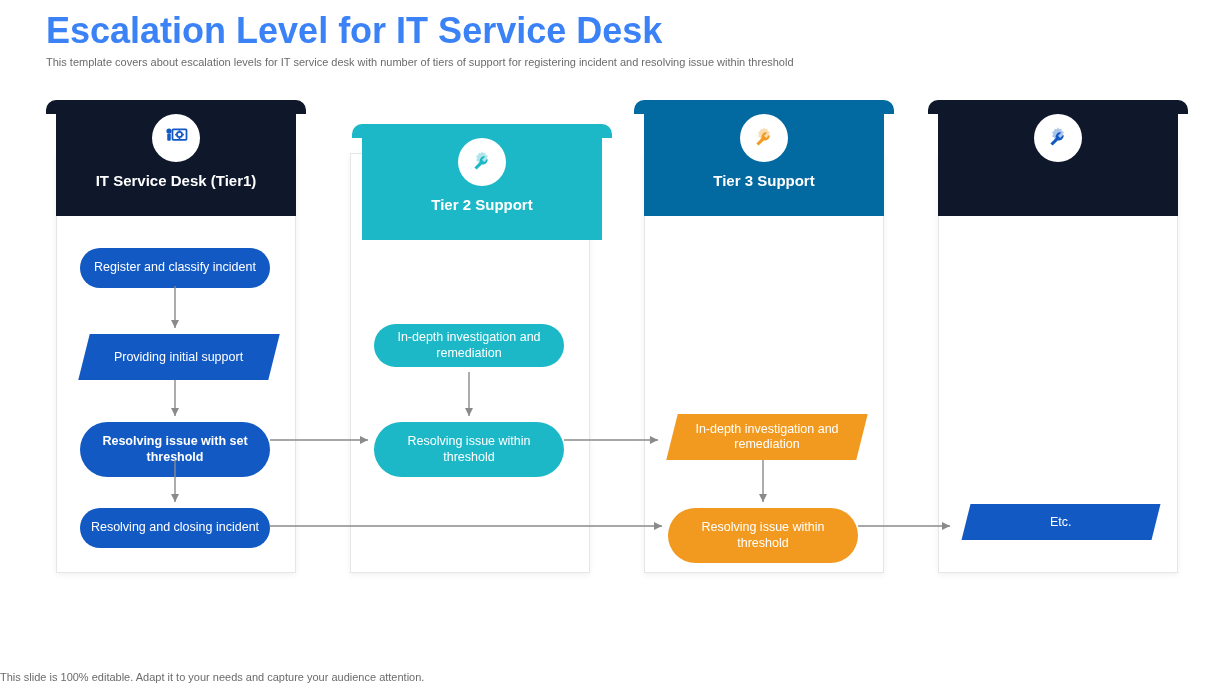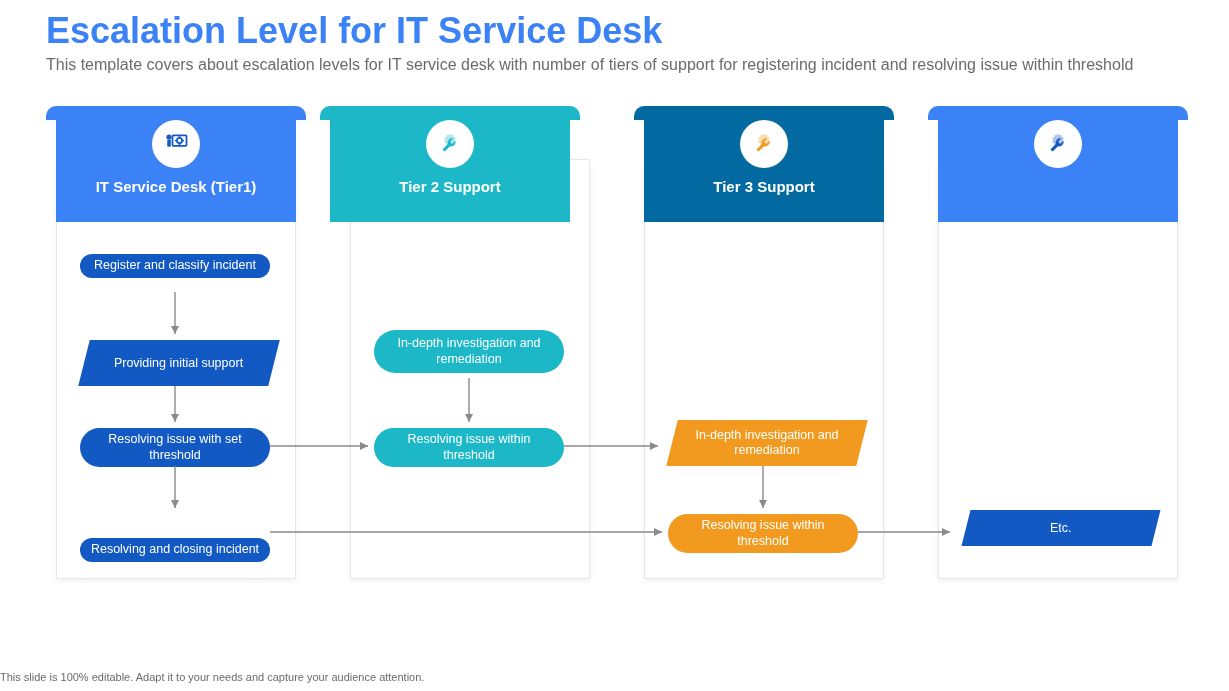--- a/index.html
+++ b/index.html
@@ -12,21 +12,21 @@
     position: relative;
     overflow: hidden;
   }
   .title {
     font-size: 36px;
     font-weight: 700;
     color: #3b82f6;
     margin: 10px 0 4px 46px;
   }
   .subtitle {
-    font-size: 16px;
+    font-size: 11px;
     color: #6b6b6b;
     margin-left: 46px;
     margin-bottom: 20px;
   }
   .footer {
     position: absolute;
     bottom: 8px;
     width: 100%;
     text-align: left;
     font-size: 11px;
@@ -60,31 +60,31 @@
     top: 0; width: 10px; height: 14px;
   }
   .tier-header .notch-left { left: -10px; border-radius: 10px 0 0 0; }
   .tier-header .notch-right { right: -10px; border-radius: 0 10px 0 0; }
   .tier-header .body { position: absolute; top:0; left:0; right:0; height:100%; }
   .tier-header .icon {
     width: 48px; height: 48px; border-radius: 50%; background: #fff;
     margin: 14px auto 10px auto; display:flex; align-items:center; justify-content:center;
   }
   .tier-header .label { font-size: 15px; font-weight: 700; }
-  .blue .body, .blue .notch-left, .blue .notch-right { background: #3b82f6; text-align: center; }
+  .blue .body, .blue .notch-left, .blue .notch-right { background: #0f172a; text-align: center; }
   .teal .body, .teal .notch-left, .teal .notch-right { background: #1cb8c7; }
   .orange .body, .orange .notch-left, .orange .notch-right { background: #0369a1; }
   .th1 { left: 56px; }
-  .th2 { left: 330px; }
+  .th2 { left: 362px; margin-top: 24px; }
   .th3 { left: 644px; }
   .th4 { left: 938px; }
   .pill {
     position: absolute;
     width: 190px;
-    padding: 4px 10px;
+    padding: 12px 10px;
     border-radius: 999px;
     color: #fff;
     text-align: center;
     font-size: 12.5px;
     line-height: 1.25;
   }
   .pill.blueP { background: #1259c3; }
   .pill.tealP { background: #1cb8c7; }
   .pill.orangeP { background: #f29a1f; }
   .para {
@@ -176,22 +176,22 @@
             </g>
           </svg>
       </div>
     </div>
   </div>
 
   <div class="pill blueP" style="left:80px; top:160px;">Register and classify incident</div>
   <div class="para blueP" style="left:84px; top:246px;">
       <span>Providing initial support</span>
     </div>
-  <div class="pill blueP" style="left:80px; top:334px;">Resolving issue with set threshold</div>
-  <div class="pill blueP" style="left:80px; top:444px;">Resolving and closing incident</div>
+  <div class="pill blueP" style="left:80px; top:334px;font-weight:bold;">Resolving issue with set threshold</div>
+  <div class="pill blueP" style="left:80px; top:420px;">Resolving and closing incident</div>
 
   <div class="pill tealP" style="left:374px; top:236px; padding:6px 10px;">In-depth investigation and remediation</div>
   <div class="pill tealP" style="left:374px; top:334px;">Resolving issue within threshold</div>
 
   <div class="para orangeP" style="left:672px; top:326px;">
       <span>In-depth investigation and remediation</span>
     </div>
   <div class="pill orangeP" style="left:668px; top:420px;">Resolving issue within threshold</div>
 
   <div class="para blueP" style="left:966px; top:416px; height:36px;">

